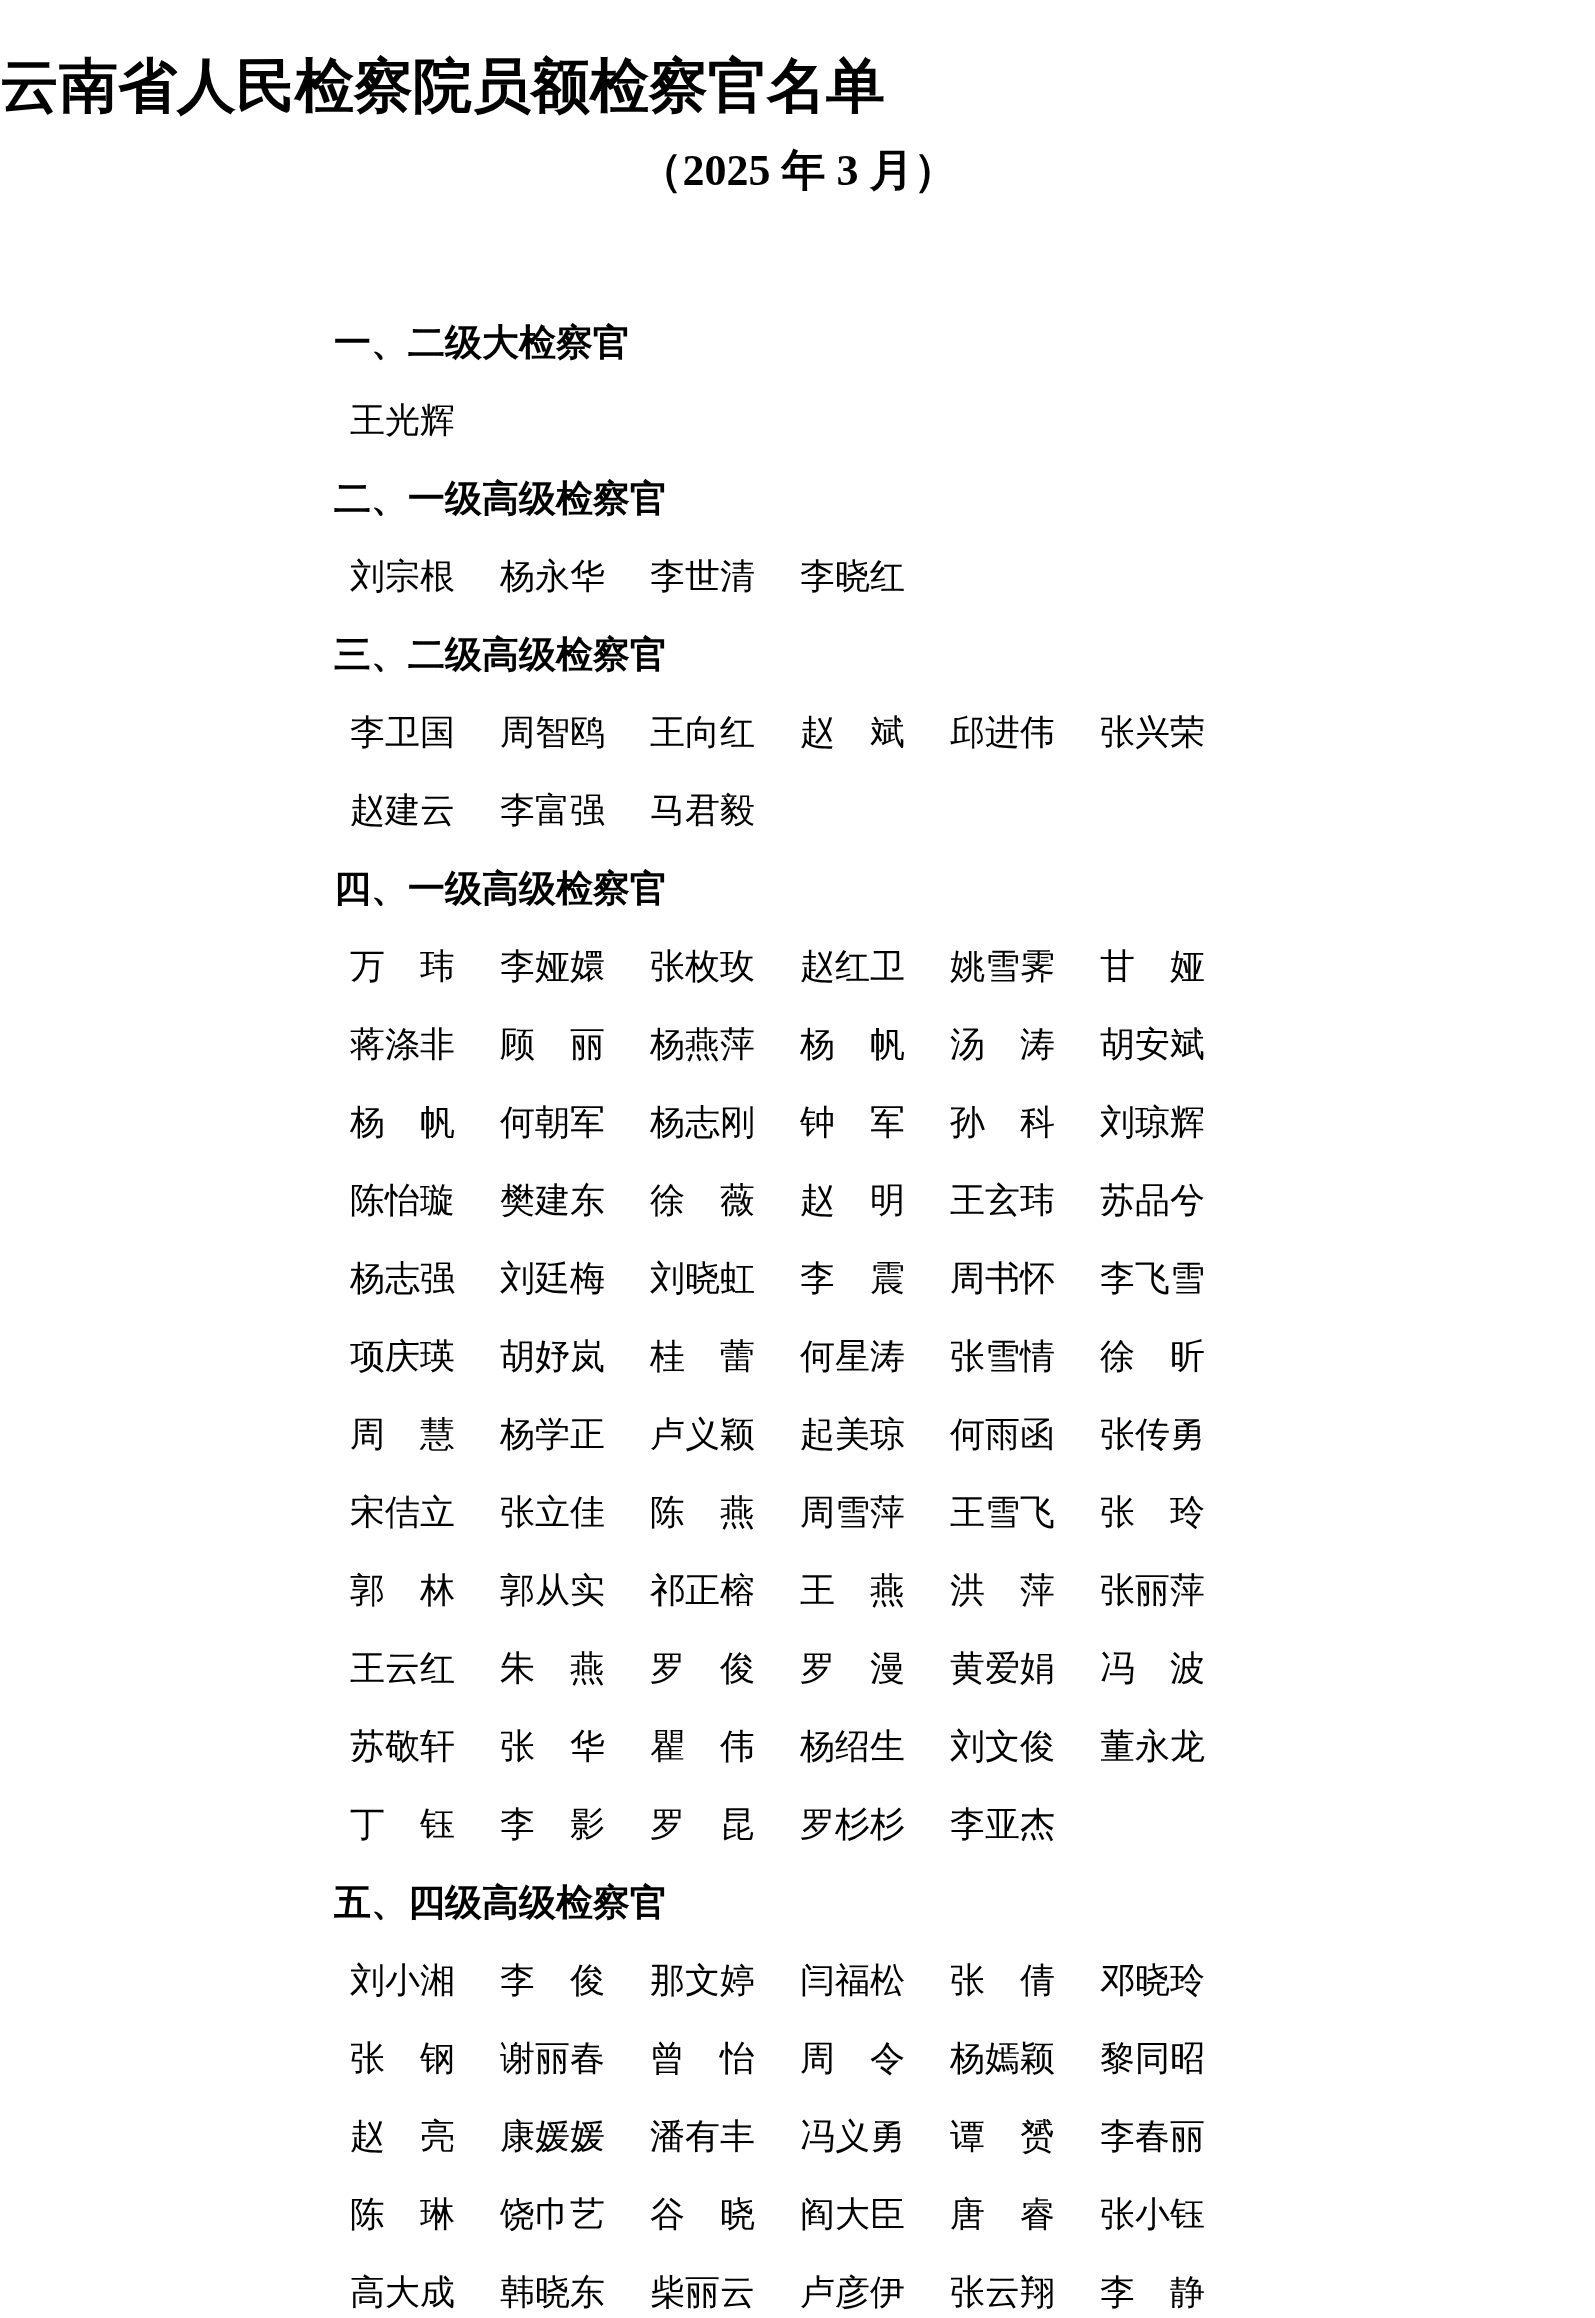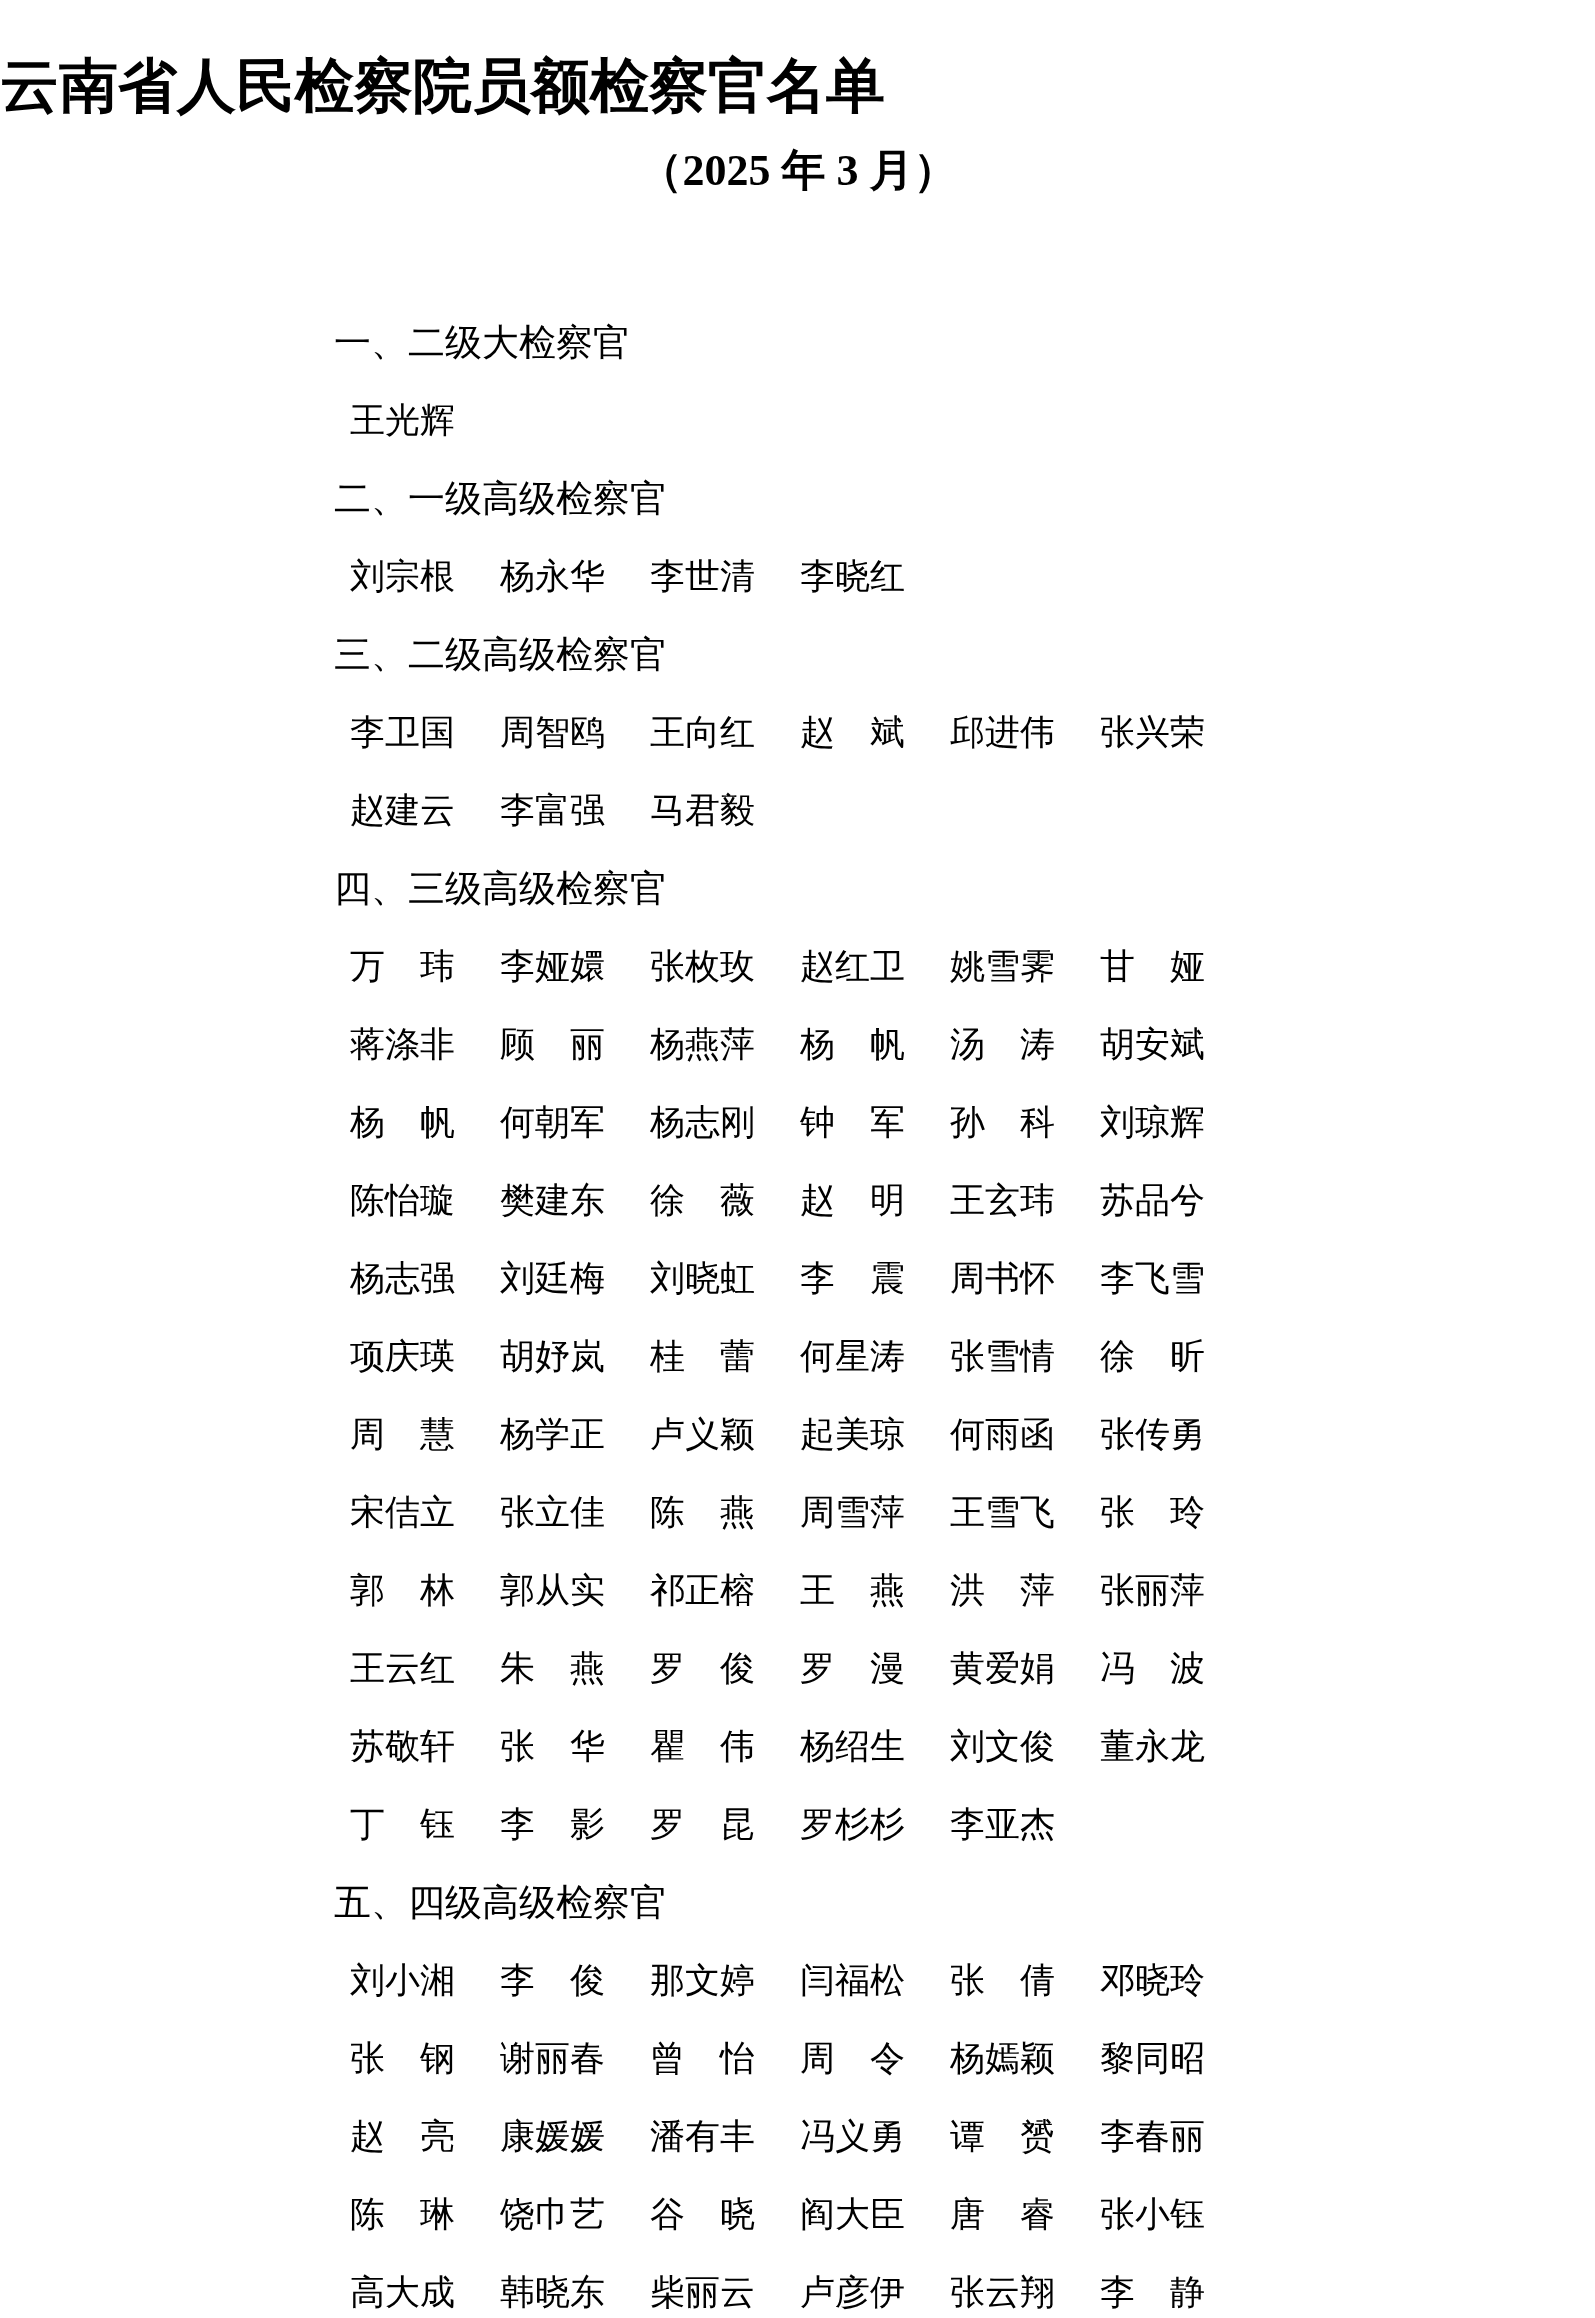--- a/index.html
+++ b/index.html
@@ -33,21 +33,21 @@
     font-weight: bold;
     font-size: 44px;
     line-height: 89px;
   }
   .content {
     margin-left: 334px;
     margin-right: 304px;
   }
   .section-heading {
     font-family: "Liberation Sans", "DejaVu Sans", sans-serif;
-    font-weight: normal;
+    font-weight: bold;
     font-size: 37px;
     line-height: 78px;
     white-space: nowrap;
   }
   .section:first-child .section-heading {
     margin-top: 89px;
   }
   .name-row {
     font-family: "Liberation Serif", "DejaVu Serif", serif;
     font-size: 35px;
@@ -79,21 +79,21 @@
       <div class="section">
         <div class="section-heading">二、一级高级检察官</div>
         <div class="name-row"><span class="name">刘宗根</span><span class="name">杨永华</span><span class="name">李世清</span><span class="name">李晓红</span></div>
       </div>
       <div class="section">
         <div class="section-heading">三、二级高级检察官</div>
         <div class="name-row"><span class="name">李卫国</span><span class="name">周智鸥</span><span class="name">王向红</span><span class="name">赵　斌</span><span class="name">邱进伟</span><span class="name">张兴荣</span></div>
         <div class="name-row"><span class="name">赵建云</span><span class="name">李富强</span><span class="name">马君毅</span></div>
       </div>
       <div class="section">
-        <div class="section-heading">四、三级高级检察官</div>
+        <div class="section-heading">四、一级高级检察官</div>
         <div class="name-row"><span class="name">万　玮</span><span class="name">李娅嬛</span><span class="name">张枚玫</span><span class="name">赵红卫</span><span class="name">姚雪霁</span><span class="name">甘　娅</span></div>
         <div class="name-row"><span class="name">蒋涤非</span><span class="name">顾　丽</span><span class="name">杨燕萍</span><span class="name">杨　帆</span><span class="name">汤　涛</span><span class="name">胡安斌</span></div>
         <div class="name-row"><span class="name">杨　帆</span><span class="name">何朝军</span><span class="name">杨志刚</span><span class="name">钟　军</span><span class="name">孙　科</span><span class="name">刘琼辉</span></div>
         <div class="name-row"><span class="name">陈怡璇</span><span class="name">樊建东</span><span class="name">徐　薇</span><span class="name">赵　明</span><span class="name">王玄玮</span><span class="name">苏品兮</span></div>
         <div class="name-row"><span class="name">杨志强</span><span class="name">刘廷梅</span><span class="name">刘晓虹</span><span class="name">李　震</span><span class="name">周书怀</span><span class="name">李飞雪</span></div>
         <div class="name-row"><span class="name">项庆瑛</span><span class="name">胡妤岚</span><span class="name">桂　蕾</span><span class="name">何星涛</span><span class="name">张雪情</span><span class="name">徐　昕</span></div>
         <div class="name-row"><span class="name">周　慧</span><span class="name">杨学正</span><span class="name">卢义颖</span><span class="name">起美琼</span><span class="name">何雨函</span><span class="name">张传勇</span></div>
         <div class="name-row"><span class="name">宋佶立</span><span class="name">张立佳</span><span class="name">陈　燕</span><span class="name">周雪萍</span><span class="name">王雪飞</span><span class="name">张　玲</span></div>
         <div class="name-row"><span class="name">郭　林</span><span class="name">郭从实</span><span class="name">祁正榕</span><span class="name">王　燕</span><span class="name">洪　萍</span><span class="name">张丽萍</span></div>
         <div class="name-row"><span class="name">王云红</span><span class="name">朱　燕</span><span class="name">罗　俊</span><span class="name">罗　漫</span><span class="name">黄爱娟</span><span class="name">冯　波</span></div>

